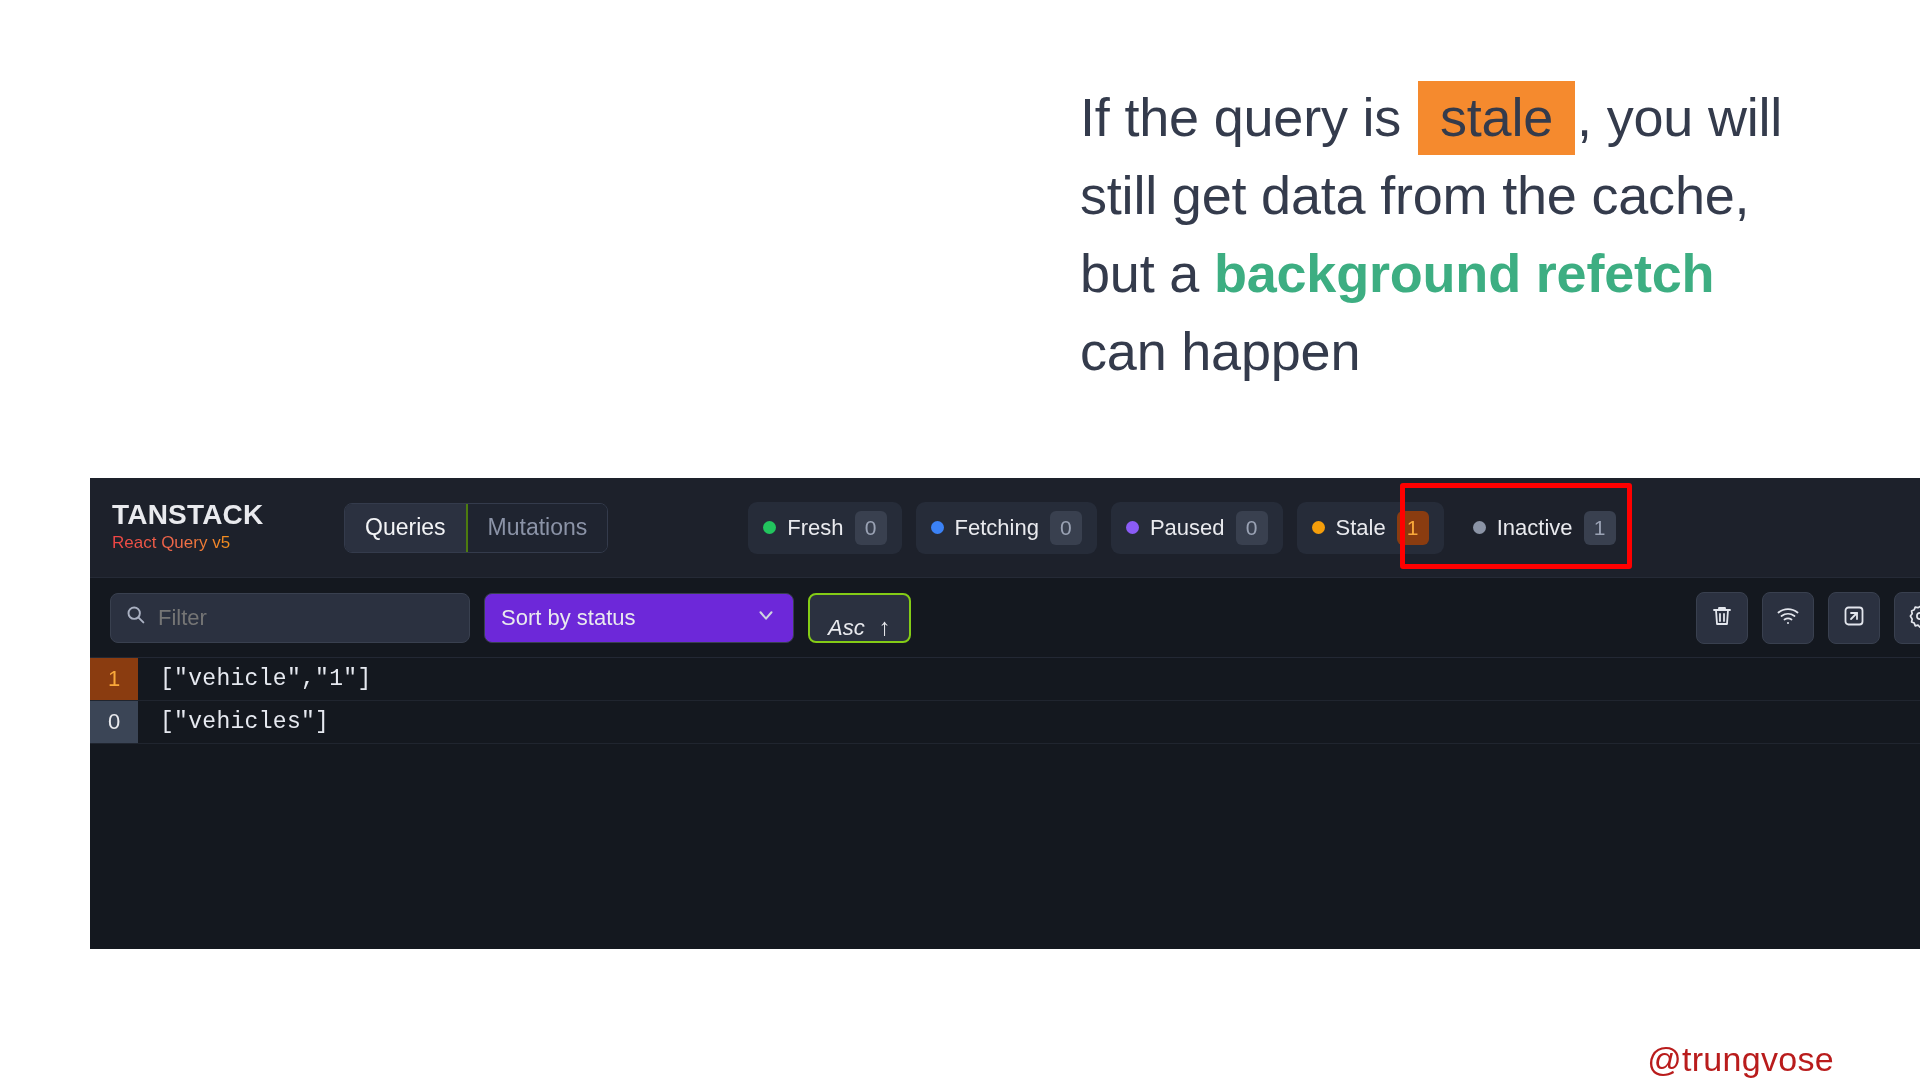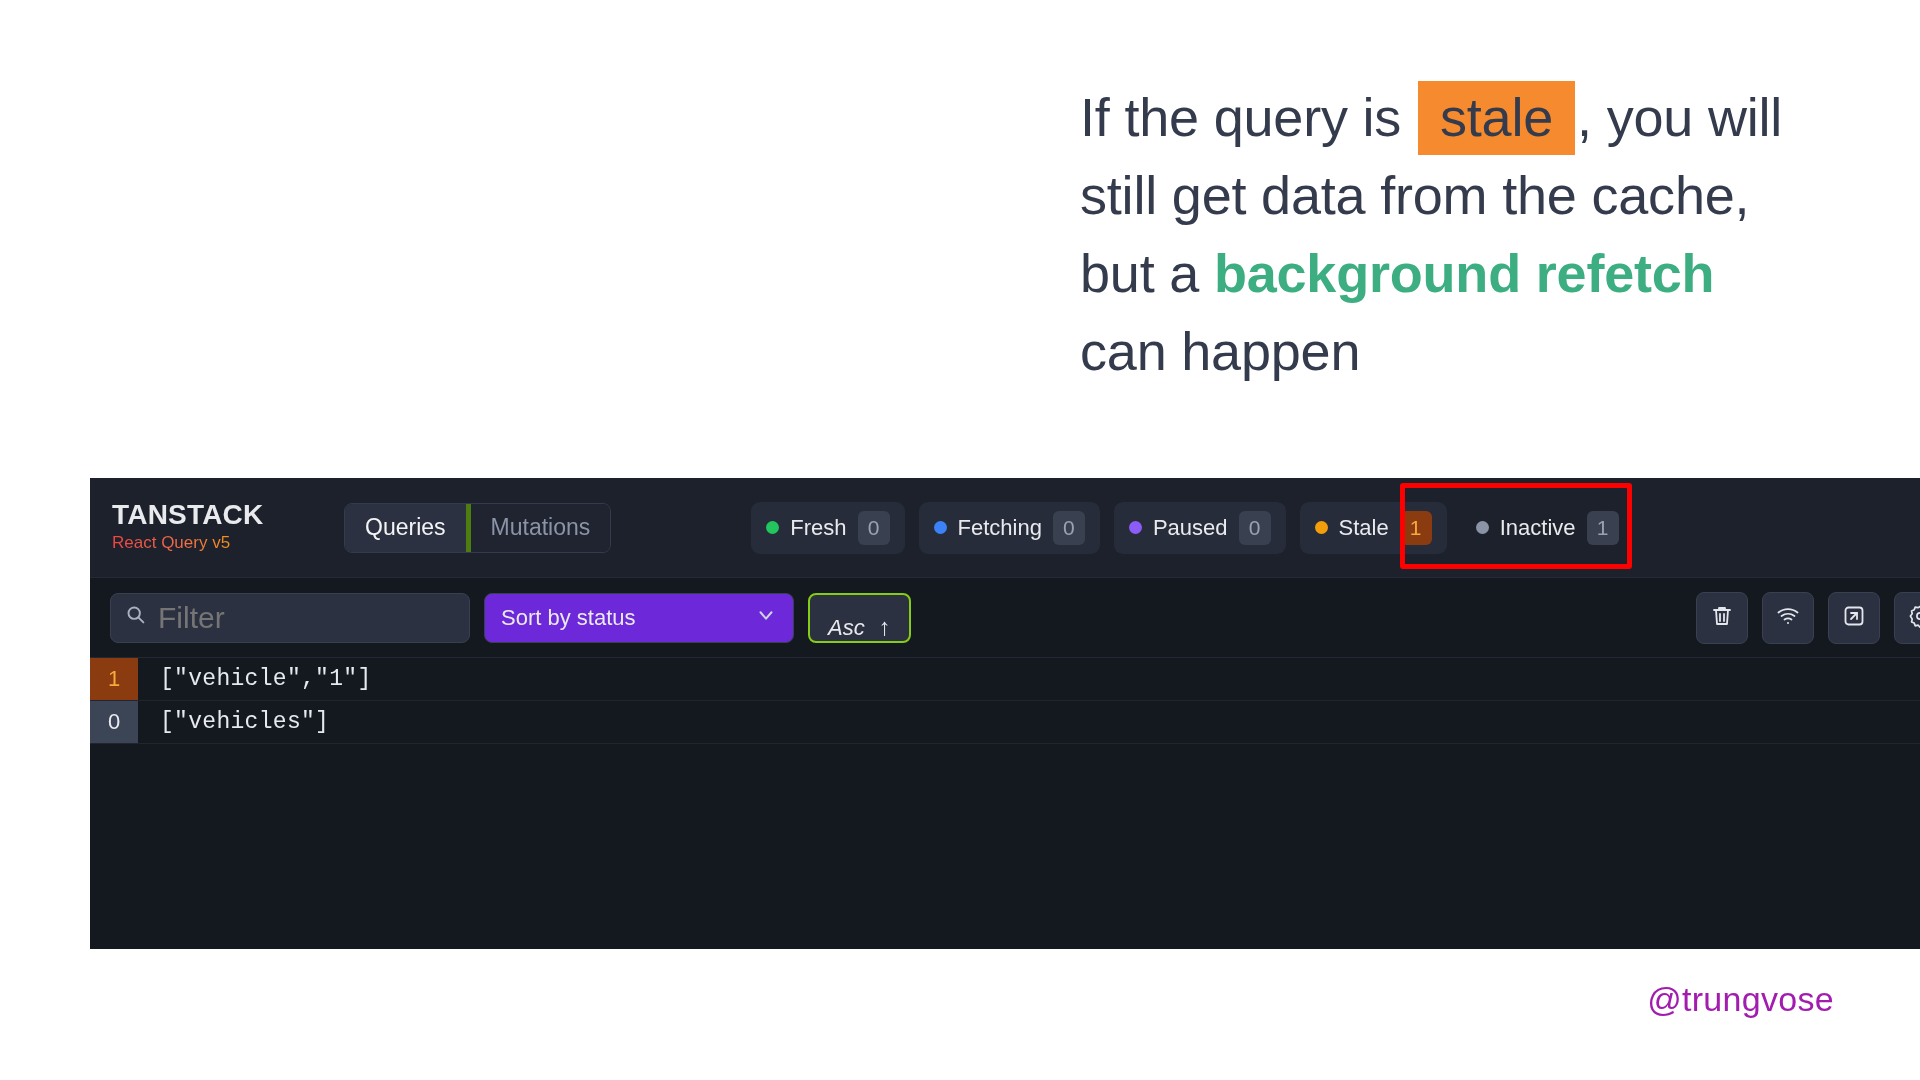--- a/index.html
+++ b/index.html
@@ -103,21 +103,21 @@
     font-size: 23px;
     background: #2b3140;
     color: #f3f4f6;
     border: none;
     font-family: inherit;
     cursor: pointer;
   }
   .seg-btn.inactive {
     background: #1f2430;
     color: #8b93a7;
-    border-left: 5px solid #4d7c0f;
+    border-left: 2px solid #4d7c0f;
     text-align: right;
   }
 
   .badges {
     display: flex;
     align-items: center;
     gap: 14px;
     margin-left: 140px;
   }
   .badge {
@@ -250,23 +250,23 @@
     font-family: "Liberation Mono", monospace;
     font-size: 23px;
     color: #e6e9f0;
     letter-spacing: 0.3px;
   }
 
   
   .watermark {
     position: absolute;
     right: 86px;
-    top: 980px;
+    top: 1040px;
     font-size: 34px;
-    color: #a21caf;
+    color: #b91c1c;
     letter-spacing: 0.3px;
   }
 </style>
 </head>
 <body>
 
 <div class="slide">
 
   <div class="headline">
     <span>If the query is </span><span class="hl-stale">stale</span><span>, you will still get data from the cache, but a </span><span class="hl-green">background refetch</span><span> can happen</span>
@@ -325,21 +325,21 @@
 
     <div class="dt-toolbar">
 
       <div class="filter-box">
         <span>
           <svg width="21" height="21" viewBox="0 0 24 24" fill="none" stroke="#aab1c2" stroke-width="2.2" stroke-linecap="round">
             <circle cx="10.5" cy="10.5" r="6.5"></circle>
               <line x1="15.5" y1="15.5" x2="21" y2="21"></line>
           </svg>
         </span>
-        <input style="background: transparent; border: none; outline: none; color: rgb(207, 212, 223); font-size: 30px; font-family: inherit; width: 100%;" placeholder="Filter">
+        <input style="background: transparent; border: none; outline: none; color: rgb(207, 212, 223); font-size: 22px; font-family: inherit; width: 100%;" placeholder="Filter">
       </div>
 
       <div class="sortby">
         <span>Sort by status</span>
         <span>
           <svg width="22" height="22" viewBox="0 0 24 24" fill="none" stroke="#cfd4df" stroke-width="2.2" stroke-linecap="round" stroke-linejoin="round">
             <polyline points="6 9 12 16 18 9"></polyline>
           </svg>
         </span>
       </div>

